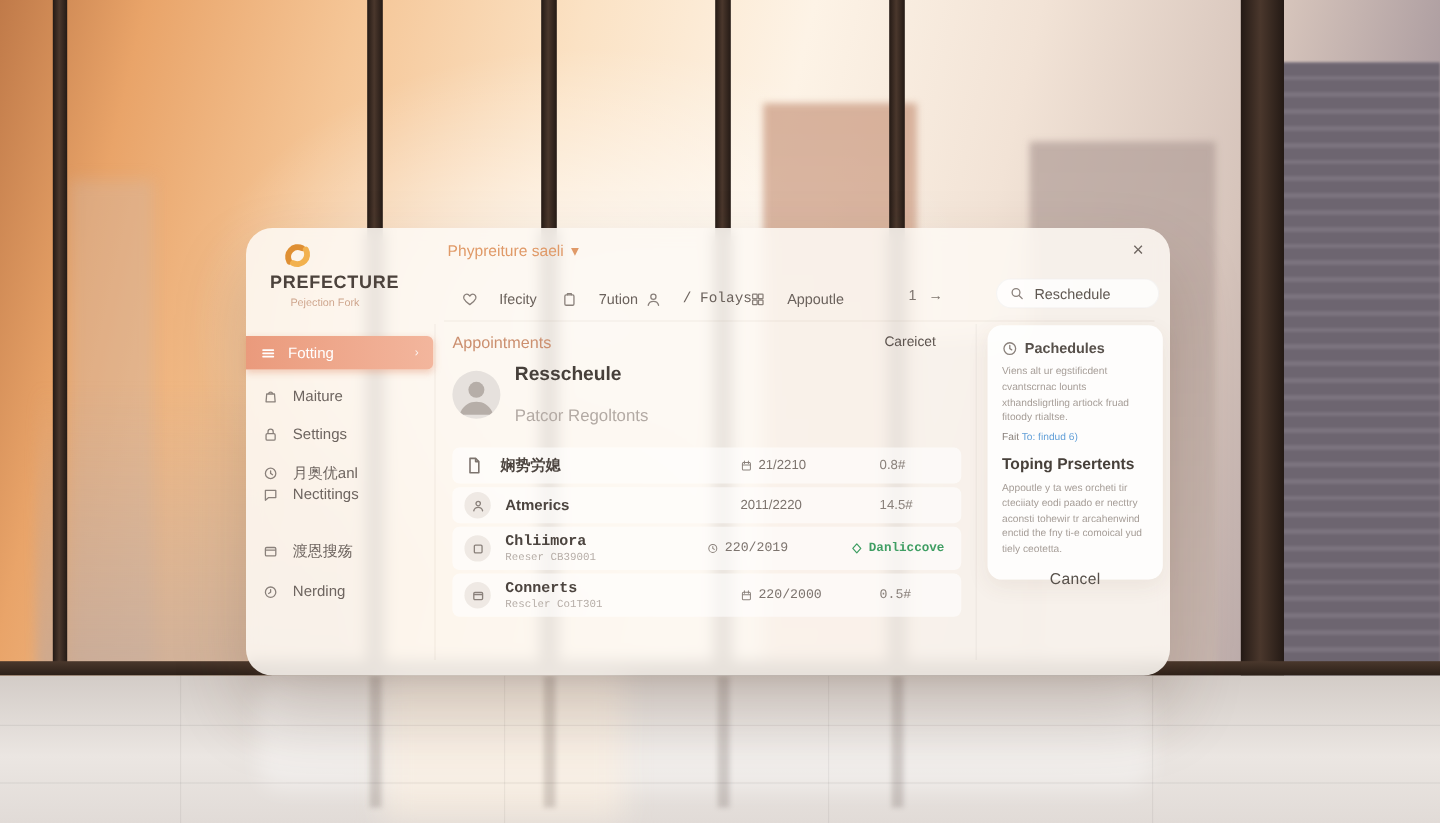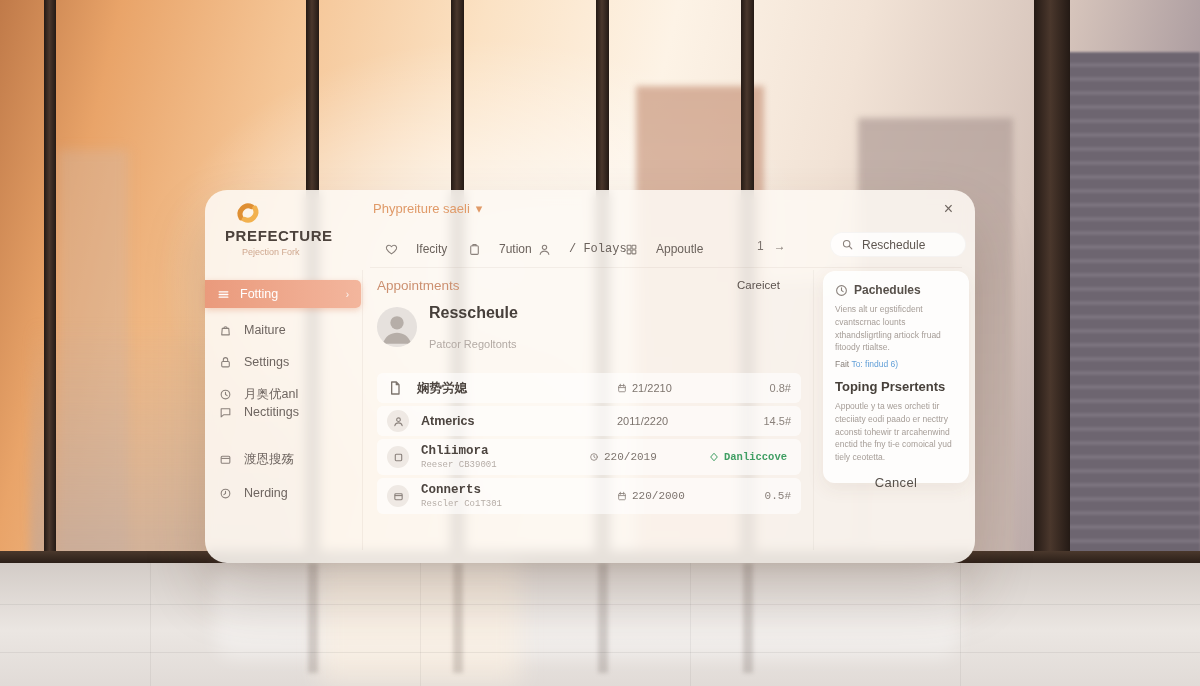--- a/index.html
+++ b/index.html
@@ -63,36 +63,36 @@
   .side-active .icon{color:#fff;}
   .side-active .chev{margin-left:auto;font-size:10px;color:rgba(255,255,255,.85);}
   .side-item{position:absolute;left:14px;display:flex;align-items:center;gap:12px;font-size:12.5px;color:#6e6560;cursor:pointer;height:20px;}
 
   
   .main-title{position:absolute;left:172px;top:88px;font-size:13.5px;color:#cc9070;}
   .main-action{position:absolute;left:532px;top:89px;font-size:11.5px;color:#5c534e;cursor:pointer;}
   .profile{position:absolute;left:172px;top:114px;display:flex;gap:12px;align-items:center;}
   .avatar{width:40px;height:40px;border-radius:50%;background:#e6e1dd;overflow:hidden;}
   .p-name{font-size:16px;font-weight:bold;color:#47403b;}
-  .p-sub{font-size:11px;color:#b3aaa4;margin-top:16px;}
+  .p-sub{font-size:14px;color:#b3aaa4;margin-top:16px;}
 
   .table{position:absolute;left:172px;top:183px;width:424px;}
   .row{display:flex;align-items:center;background:rgba(255,255,255,.6);border-radius:6px;margin-bottom:3px;
     padding:0 10px;box-sizing:border-box;cursor:pointer;}
   .row-sm{height:30px;}
   .row-lg{height:36px;font-family:Liberation Mono, monospace;}
   .row .ic-circle{width:22px;height:22px;border-radius:50%;background:#efe9e4;display:flex;align-items:center;justify-content:center;margin-right:12px;flex:0 0 auto;}
   .row .ic-bare{width:16px;height:16px;margin-right:14px;color:#7d746e;flex:0 0 auto;}
   .ic-circle .icon{width:11px;height:11px;color:#8a817b;}
   .r-title{font-size:12.5px;color:#4c443f;font-weight:bold;}
   .r-sub{font-size:9px;color:#b6ada7;margin-top:2px;}
   .r-main{flex:1;min-width:0;}
   .r-date{width:116px;display:flex;align-items:center;gap:5px;font-size:11px;color:#7d746e;flex:0 0 auto;}
   .r-date .icon{width:10px;height:10px;}
-  .r-val{width:58px;text-align:right;font-size:11px;color:#8a817b;flex:0 0 auto;}
+  .r-val{width:58px;text-align:left;font-size:11px;color:#8a817b;flex:0 0 auto;}
   .r-badge{width:86px;display:flex;align-items:center;gap:5px;font-size:10.5px;color:#3f9e63;font-weight:bold;flex:0 0 auto;justify-content:center;}
   .r-badge .icon{width:10px;height:10px;color:#3f9e63;}
 
   
   .panel{position:absolute;left:618px;top:81px;width:146px;height:212px;background:rgba(255,255,255,.88);
     border-radius:12px;box-shadow:0 6px 18px rgba(120,80,50,.08);padding:12px;box-sizing:border-box;}
   .panel h3{margin:0;font-size:12px;color:#57504a;display:flex;align-items:center;gap:6px;font-weight:bold;}
   .panel h4{margin:10px 0 4px 0;font-size:13px;color:#47403a;font-weight:bold;}
   .panel p{margin:6px 0 0 0;font-size:8.5px;line-height:1.5;color:#a69d97;}
   .panel .link-line{margin-top:5px;font-size:8.5px;color:#8a817b;cursor:pointer;}

